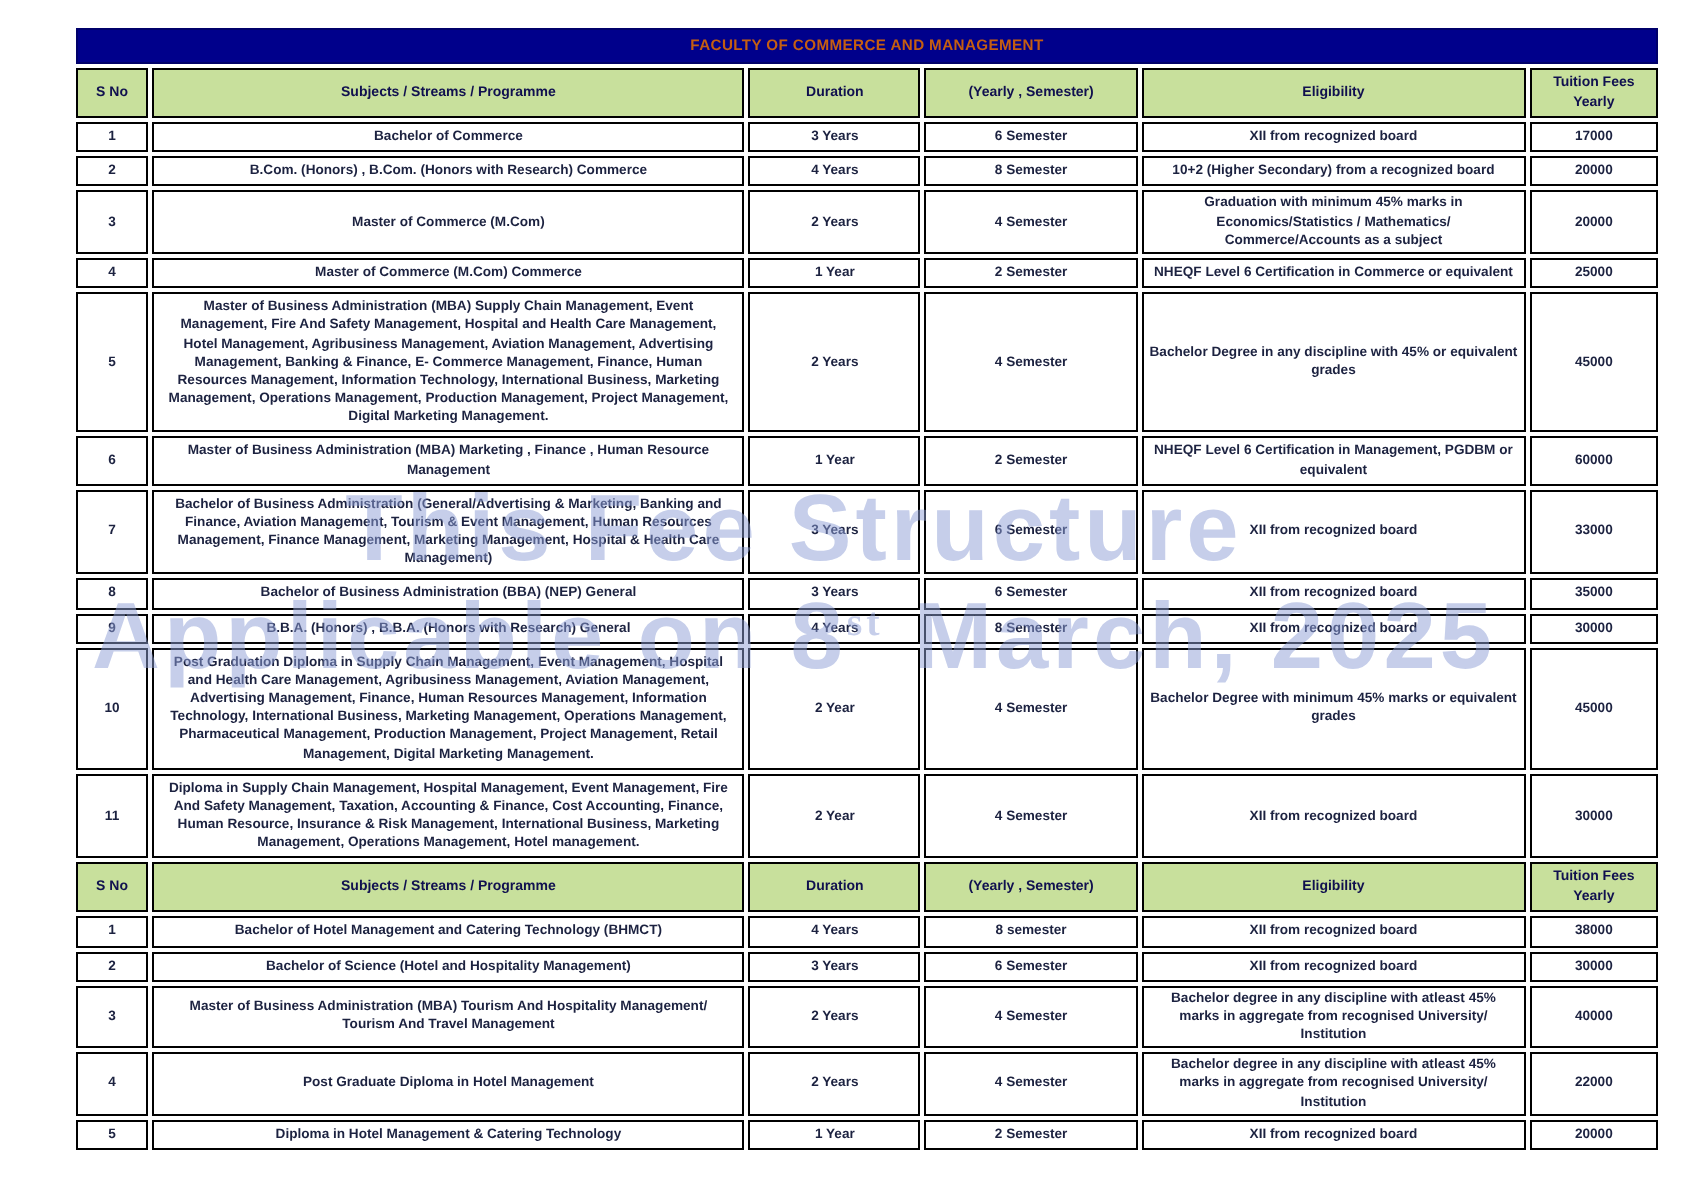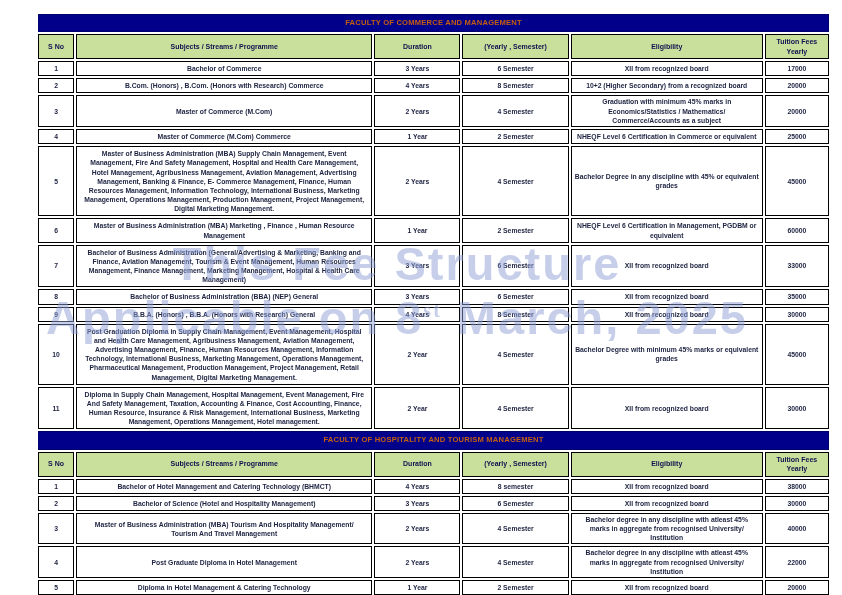--- a/index.html
+++ b/index.html
@@ -138,23 +138,20 @@
         </tr>
         <tr>
           <td class="cell-sno">11</td>
           <td class="cell-programme">Diploma in Supply Chain Management, Hospital Management, Event Management, Fire And Safety Management, Taxation, Accounting &amp; Finance, Cost Accounting, Finance, Human Resource, Insurance &amp; Risk Management, International Business, Marketing Management, Operations Management, Hotel management.</td>
           <td class="cell-duration">2 Year</td>
           <td class="cell-semester">4 Semester</td>
           <td class="cell-eligibility">XII from recognized board</td>
           <td class="cell-fees">30000</td>
         </tr>
         <tr>
-          <td colspan="6" class="section-bar">FACULTY OF HOSPITALITY AND TOURISM MANAGEMENT</td>
-        </tr>
-        <tr>
           <td class="col-head">S No</td>
           <td class="col-head">Subjects / Streams / Programme</td>
           <td class="col-head">Duration</td>
           <td class="col-head">(Yearly , Semester)</td>
           <td class="col-head">Eligibility</td>
           <td class="col-head">Tuition Fees Yearly</td>
         </tr>
         <tr>
           <td class="cell-sno">1</td>
           <td class="cell-programme">Bachelor of Hotel Management and Catering Technology (BHMCT)</td>

